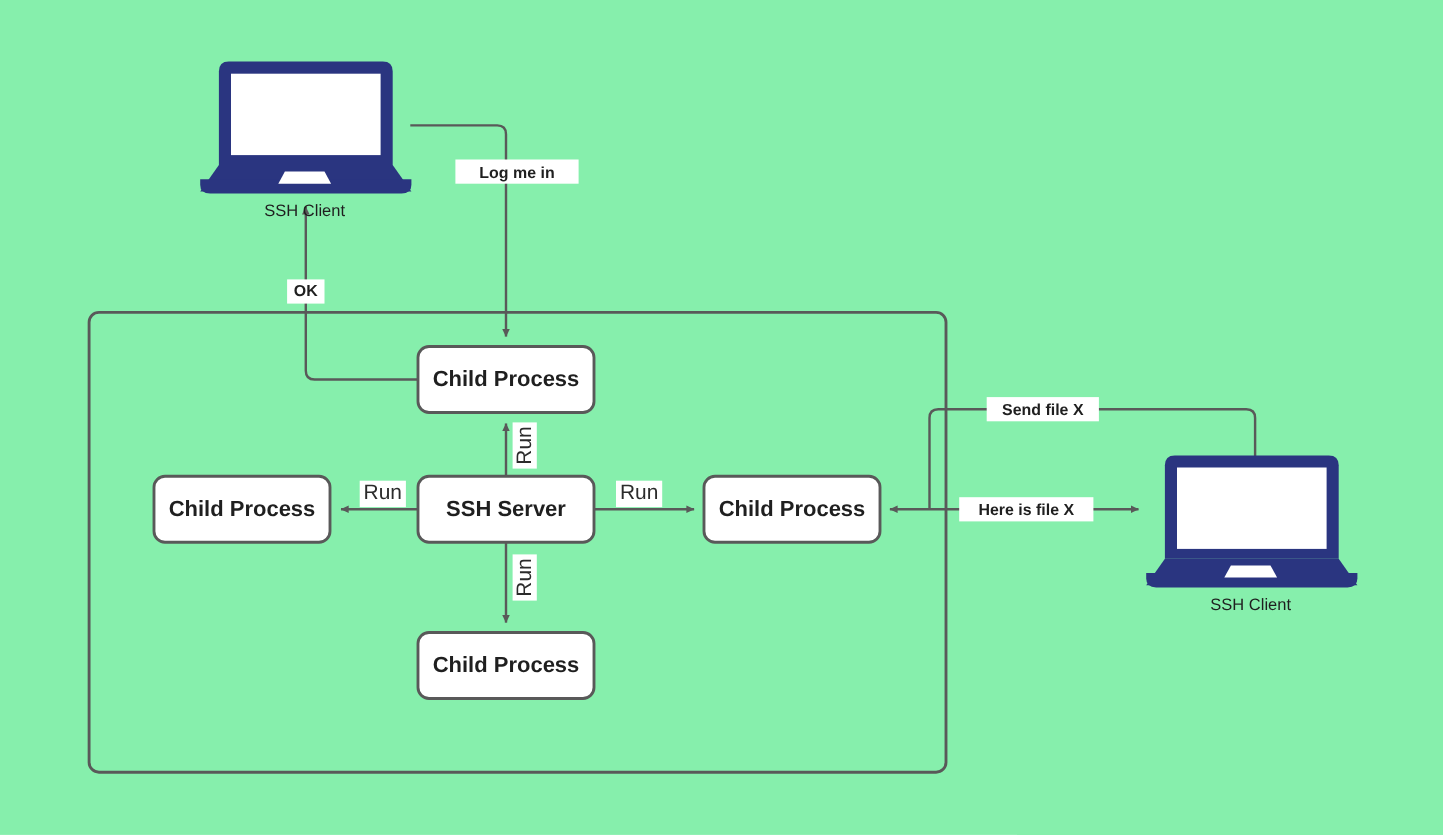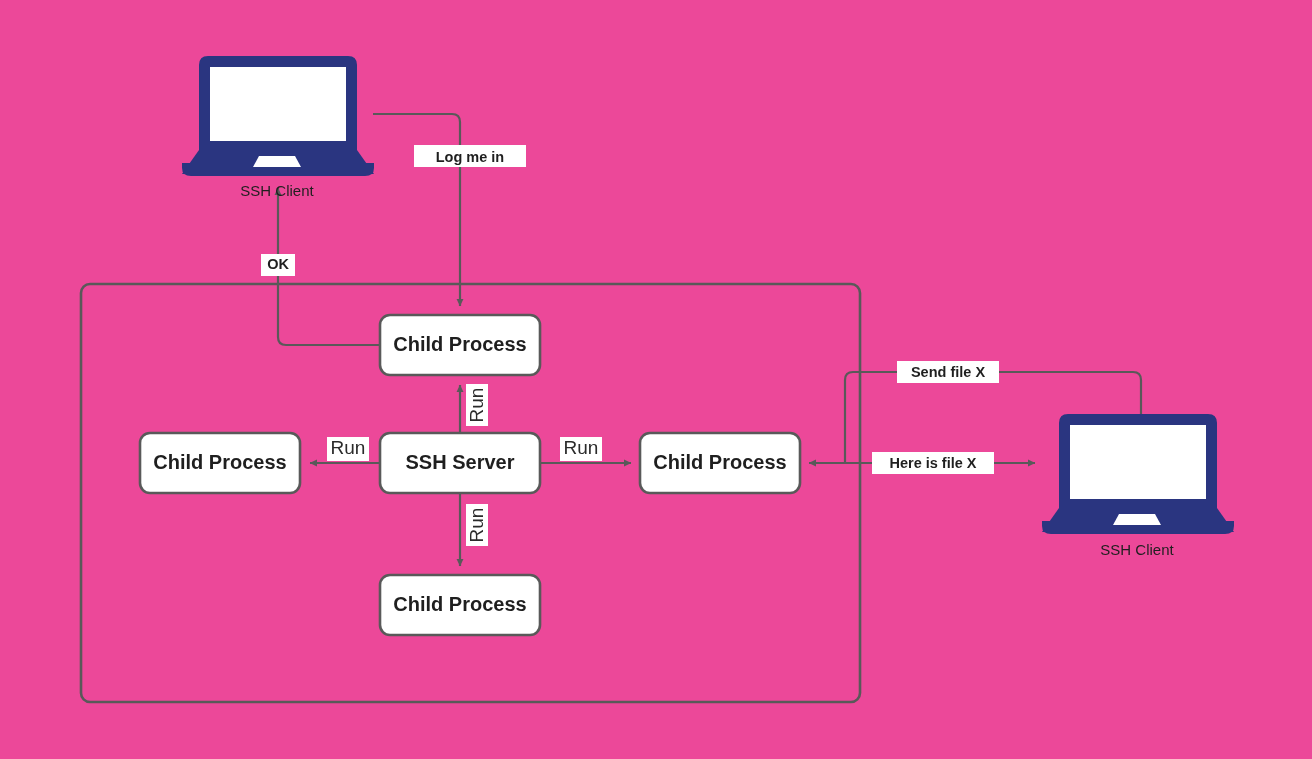--- a/index.html
+++ b/index.html
@@ -8,21 +8,21 @@
     padding: 0;
     background: #ffffff;
   }
   body {
     font-family: "Liberation Sans", sans-serif;
   }
   #canvas {
     position: relative;
     width: 1312px;
     height: 759px;
-    background: #ec4899;
+    background: #86efac;
     overflow: hidden;
   }
   #diagram-svg {
     position: absolute;
     left: 0;
     top: 0;
     width: 1312px;
     height: 759px;
   }
   .node-label {

